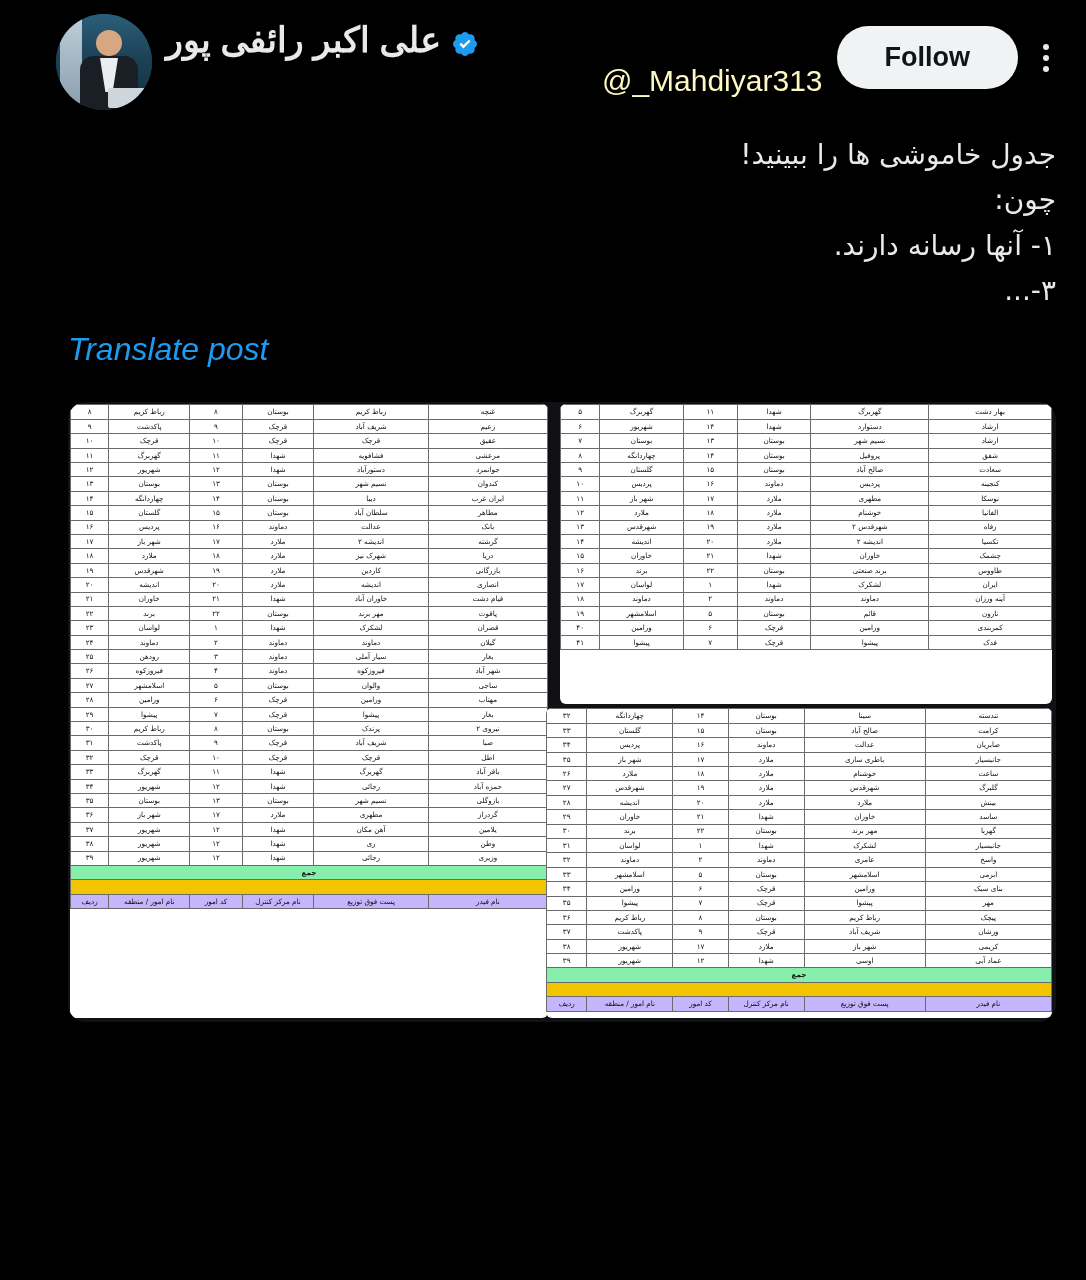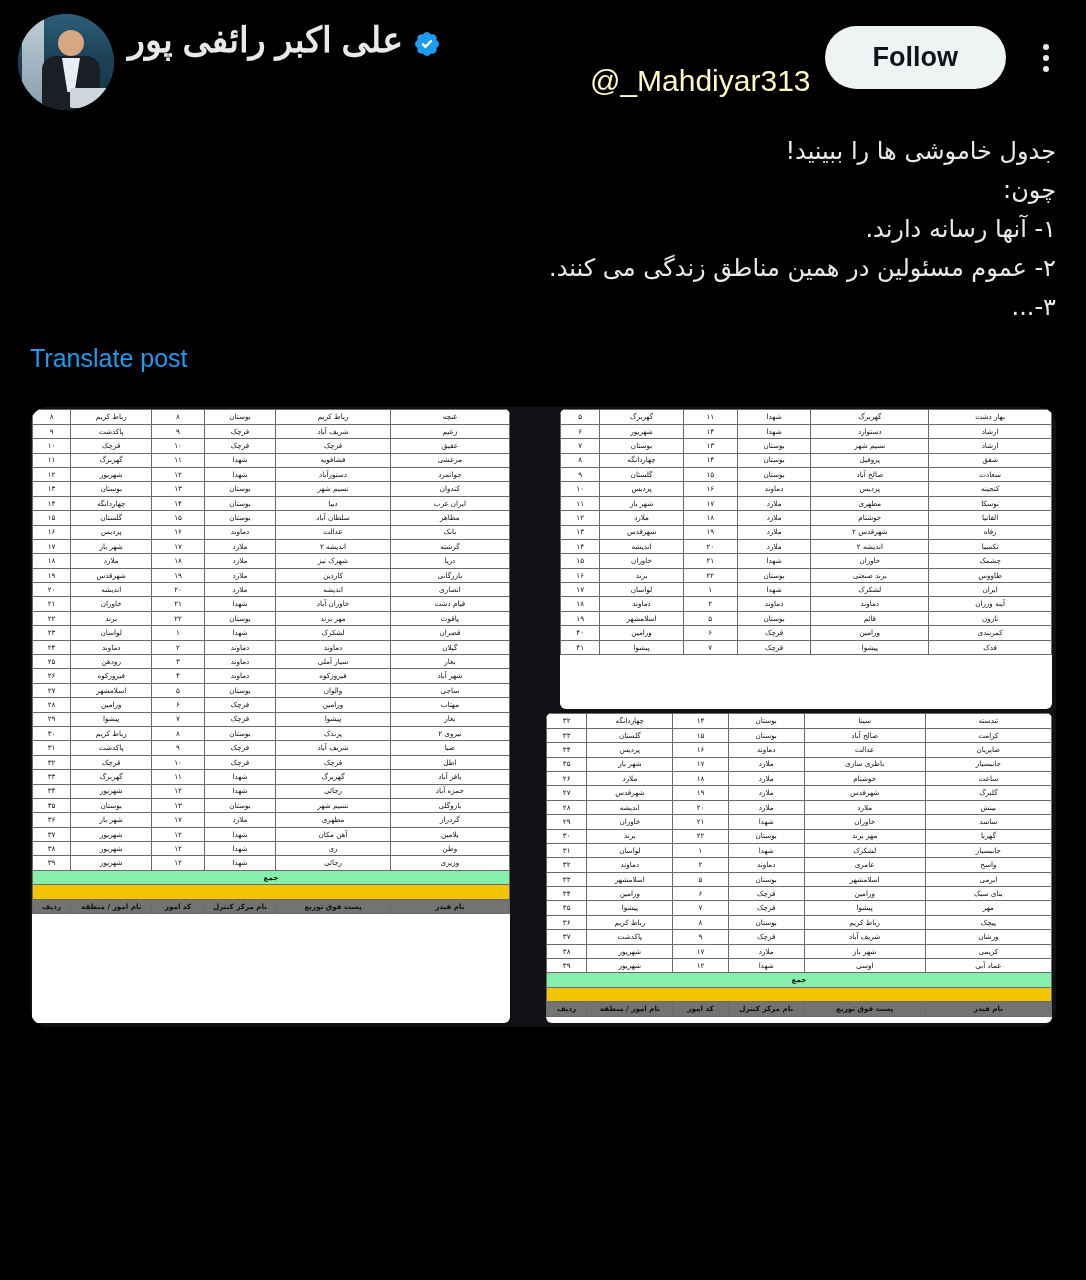--- a/index.html
+++ b/index.html
@@ -8,20 +8,21 @@
     background: #000;
     width: 1086px; height: 1280px;
     overflow: hidden;
     font-family: "Liberation Sans", sans-serif;
   }
   .post {
     width: 1086px; height: 1280px;
     background: #000;
     color: #e7e9ea;
     position: relative;
+    padding-left: 38px;
   }
   
   .header {
     display: flex;
     align-items: flex-start;
     padding: 14px 18px 0 18px;
     direction: ltr;
   }
   .avatar {
     width: 96px; height: 96px;
@@ -86,21 +87,21 @@
   .handle {
     font-size: 30px;
     color: #fef9c3;
     margin-top: 4px;
     direction: ltr;
     text-align: right;
   }
   .header-actions {
     display: flex;
     align-items: center;
-    gap: 18px;
+    gap: 6px;
     padding-top: 12px;
   }
   .follow-btn {
     background: #eff3f4;
     color: #0f1419;
     border: none;
     border-radius: 999px;
     font-size: 27px;
     font-weight: bold;
     padding: 16px 48px;
@@ -115,35 +116,36 @@
     cursor: pointer;
     background: transparent; border: none;
   }
   .more-btn i {
     width: 6px; height: 6px; border-radius: 50%;
     background: #e7e9ea; display: block;
   }
   
   .tweet-text {
     padding: 22px 30px 0 30px;
-    font-size: 24px;
+    font-size: 28px;
     line-height: 1.62;
     color: #e7e9ea;
     text-align: right;
     direction: rtl;
     font-family: "DejaVu Sans", sans-serif;
   }
   .tweet-text div { white-space: pre-wrap; }
   .translate {
     padding: 18px 30px 0 30px;
     color: #1d9bf0;
-    font-size: 25px;
+    font-size: 32px;
     direction: ltr;
     text-align: left;
     cursor: pointer;
+    font-style: italic;
   }
   
   .media {
     margin: 34px 30px 0 30px;
     border-radius: 18px;
     overflow: hidden;
     background: #0b0b0d;
     height: 620px;
     position: relative;
   }
@@ -188,23 +190,23 @@
   .sheet .col-feed { width: 25%; }
 
   .row-sum td {
     background: #86efac;
     color: #fff;
     font-weight: bold;
     font-size: 8px;
   }
   .row-yellow td { background: #f3c400; height: 10px; padding: 0; }
   .row-head td {
-    background: #737373;
+    background: #c4b5fd;
     color: #fff;
-    font-weight: bold;
+    font-weight: normal;
     font-size: 7.6px;
   }
 </style>
 </head>
 <body>
 
 <div class="post">
 
   <div class="header">
     <div class="avatar">
@@ -236,21 +238,20 @@
           <i></i>
           <i></i>
       </button>
     </div>
   </div>
 
   <div class="tweet-text">
     <div>جدول خاموشی ها را ببینید!</div>
     <div>چون:</div>
     <div>۱- آنها رسانه دارند.</div>
-    <div>۲- عموم مسئولین در همین مناطق زندگی می کنند.</div>
     <div>۳-...</div>
   </div>
 
   <div class="translate">Translate post</div>
 
   <div class="media">
     <div class="media-inner">
 
       <div class="panel left">
         <table class="sheet">

